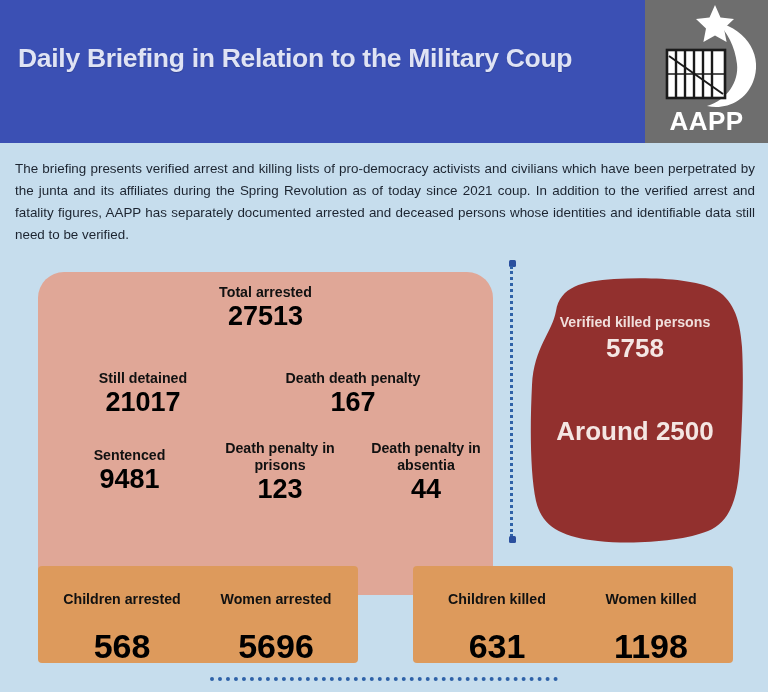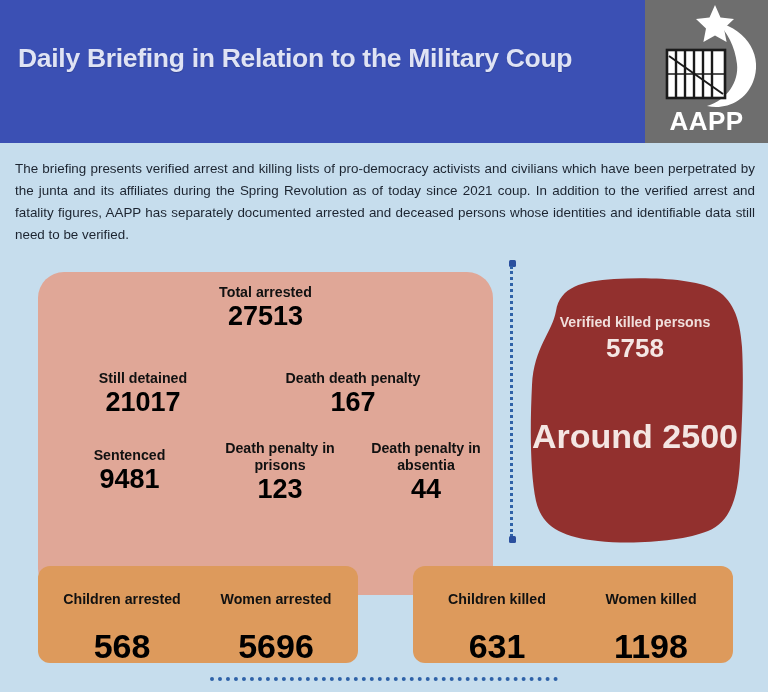--- a/index.html
+++ b/index.html
@@ -169,21 +169,21 @@
     line-height: 1.35;
   }
   .blob-stat .num {
     display: block;
     color: #f4e6e3;
     font-size: 26px;
     font-weight: bold;
     line-height: 1.12;
     margin-top: 2px;
   }
-  .blob-stat .num.small { font-size: 34px; }
+  .blob-stat .num.small { font-size: 26px; }
   .b-verified { top: 38px; }
   .b-needver  { top: 140px; }
 
   
   .v-divider {
     position: absolute;
     left: 509px;
     top: 260px;
     width: 6px;
     height: 283px;
@@ -215,21 +215,21 @@
     height: 0;
     border-top: 4px dotted #2f62a8;
   }
 
   
   .orange-box {
     position: absolute;
     top: 566px;
     height: 97px;
     background: #dd9a5c;
-    border-radius: 12px;
+    border-radius: 4px;
   }
   .ob-left  { left: 38px;  width: 320px; }
   .ob-right { left: 413px; width: 320px; }
   .ob-cell {
     position: absolute;
     top: 25px;
     text-align: center;
     color: #111111;
   }
   .ob-cell .lab {

